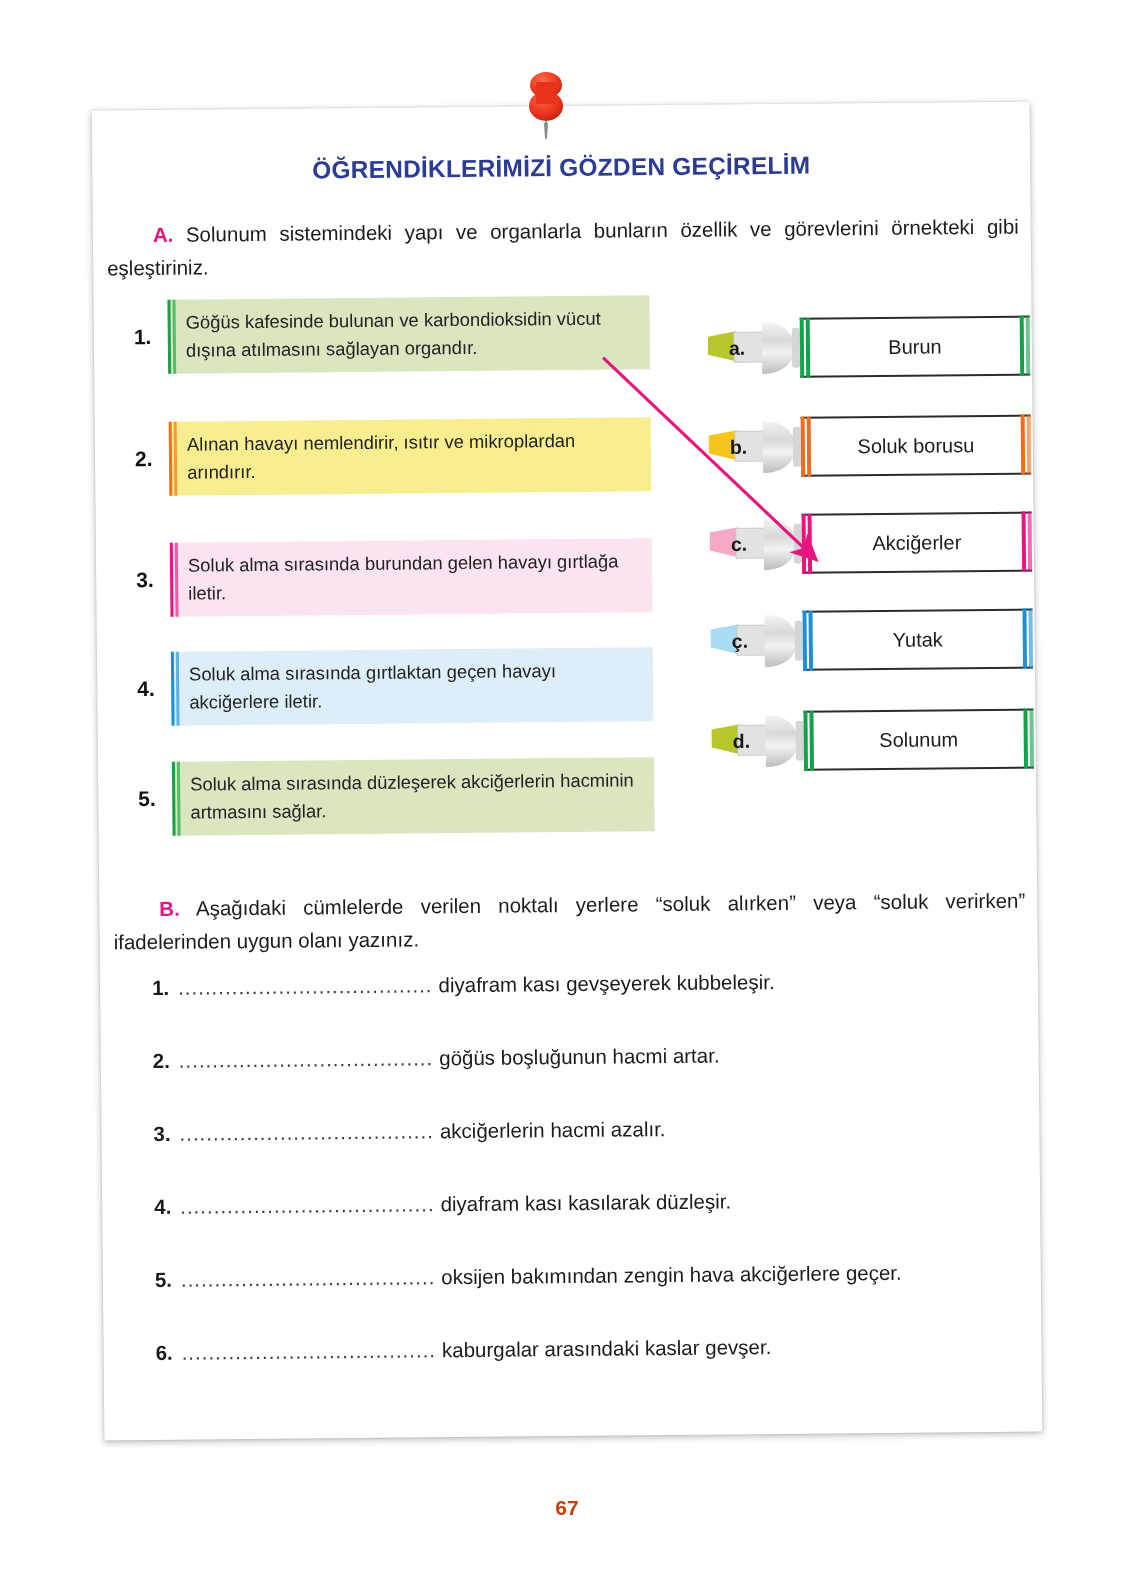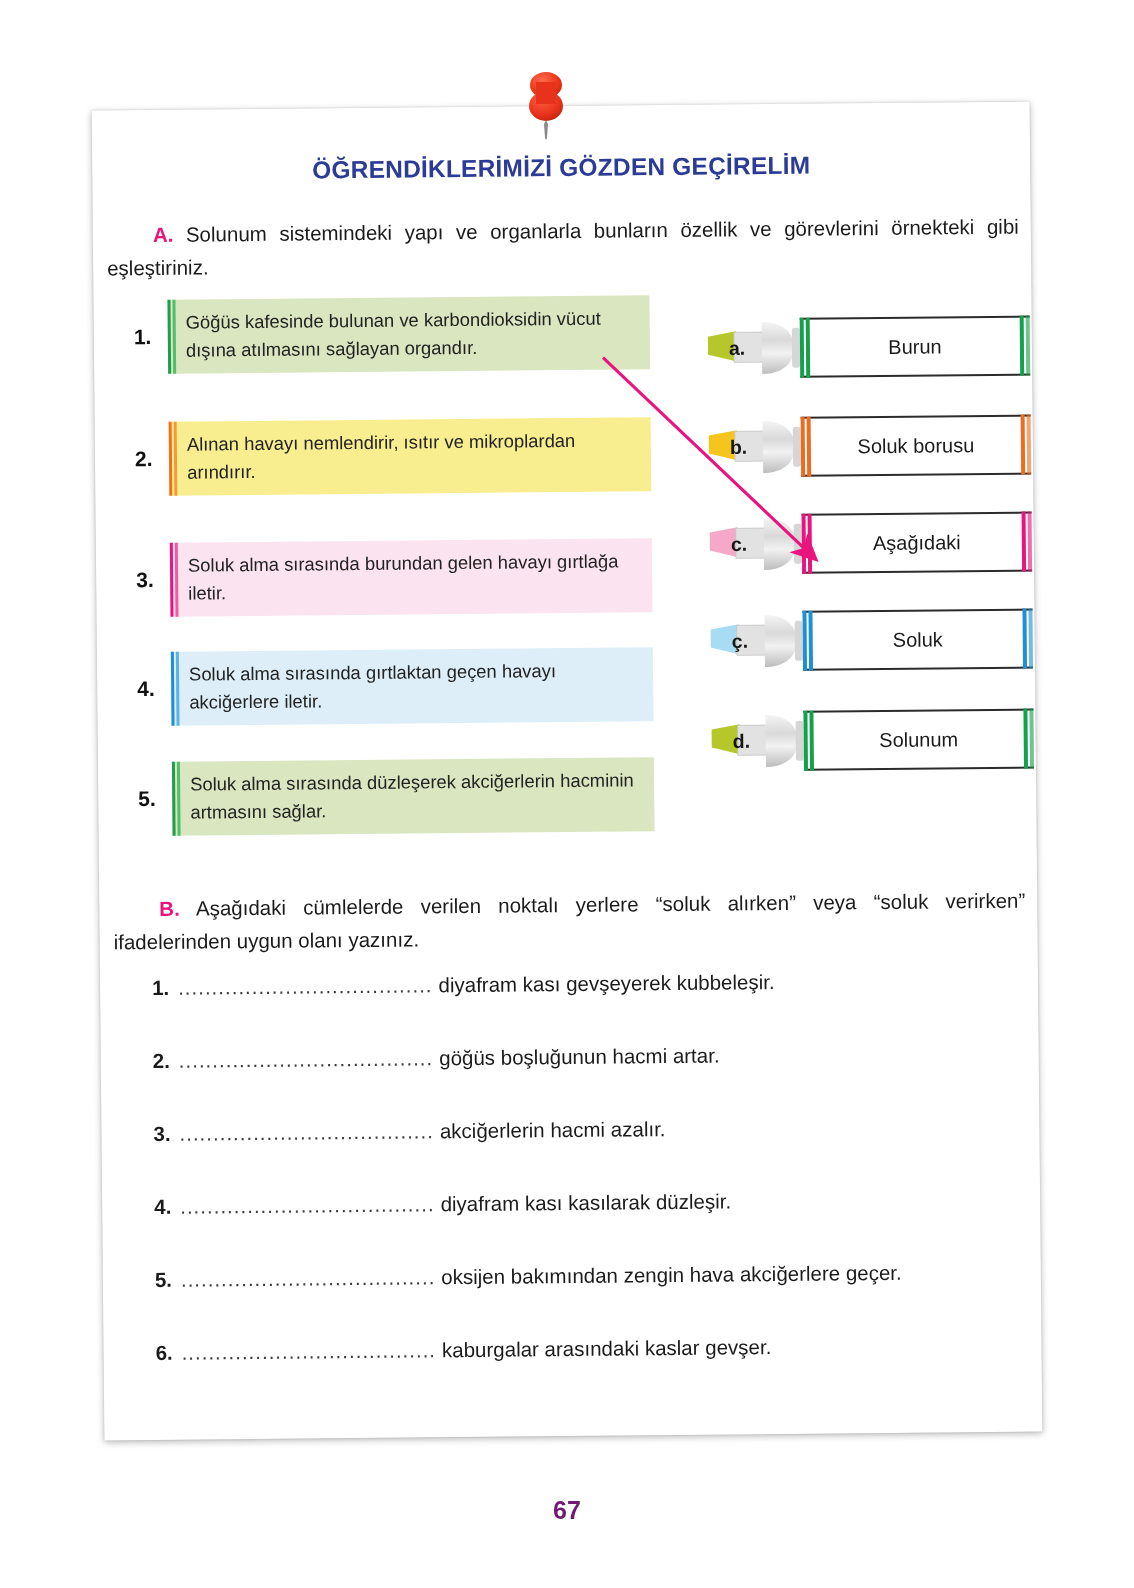--- a/index.html
+++ b/index.html
@@ -215,23 +215,23 @@
   }
   .s-text { white-space: nowrap; }
 
   
   #page-number {
     position: absolute;
     left: 0;
     top: 1496px;
     width: 1134px;
     text-align: center;
-    font-size: 25px;
+    font-size: 21px;
     font-weight: bold;
-    color: #701a75;
+    color: #c2410c;
   }
 </style>
 </head>
 <body>
 
 <div id="page-card">
   <div id="page-inner">
 
     <div class="title">ÖĞRENDİKLERİMİZİ GÖZDEN GEÇİRELİM</div>
 
@@ -360,21 +360,21 @@
             <path d="M62,16 C84,16 94,28 94,42 C94,56 84,68 62,68 Z" fill="url(#bodyC)"></path>
             <rect x="92" y="22" width="8" height="40" rx="3" fill="#d6d6d6"></rect>
           </svg>
           <span class="pen-letter">c.</span>
         </div>
         <div class="opt-box">
           <span class="edge l1" style="background:#e8157e;"></span>
           <span class="edge l2" style="background:#e8157e;"></span>
           <span class="edge r1" style="background:#e8157e;"></span>
           <span class="edge r2" style="background:#e8157e;"></span>
-          <span class="opt-label">Aşağıdaki</span>
+          <span class="opt-label">Akciğerler</span>
         </div>
       </div>
 
       <div class="option-row" style="top:305px;">
         <div class="pen">
           <svg width="102" height="84" viewBox="0 0 102 84">
             <defs>
               <linearGradient id="bodyD" x1="0" y1="0" x2="0" y2="1">
                 <stop offset="0" stop-color="#f4f4f4"></stop>
                   <stop offset="0.35" stop-color="#d9d9d9"></stop>
@@ -387,21 +387,21 @@
             <path d="M62,16 C84,16 94,28 94,42 C94,56 84,68 62,68 Z" fill="url(#bodyD)"></path>
             <rect x="92" y="22" width="8" height="40" rx="3" fill="#d6d6d6"></rect>
           </svg>
           <span class="pen-letter">ç.</span>
         </div>
         <div class="opt-box">
           <span class="edge l1" style="background:#1f90d6;"></span>
           <span class="edge l2" style="background:#1f90d6;"></span>
           <span class="edge r1" style="background:#1f90d6;"></span>
           <span class="edge r2" style="background:#1f90d6;"></span>
-          <span class="opt-label">Soluk</span>
+          <span class="opt-label">Yutak</span>
         </div>
       </div>
 
       <div class="option-row" style="top:405px;">
         <div class="pen">
           <svg width="102" height="84" viewBox="0 0 102 84">
             <defs>
               <linearGradient id="bodyE" x1="0" y1="0" x2="0" y2="1">
                 <stop offset="0" stop-color="#f4f4f4"></stop>
                   <stop offset="0.35" stop-color="#d9d9d9"></stop>

